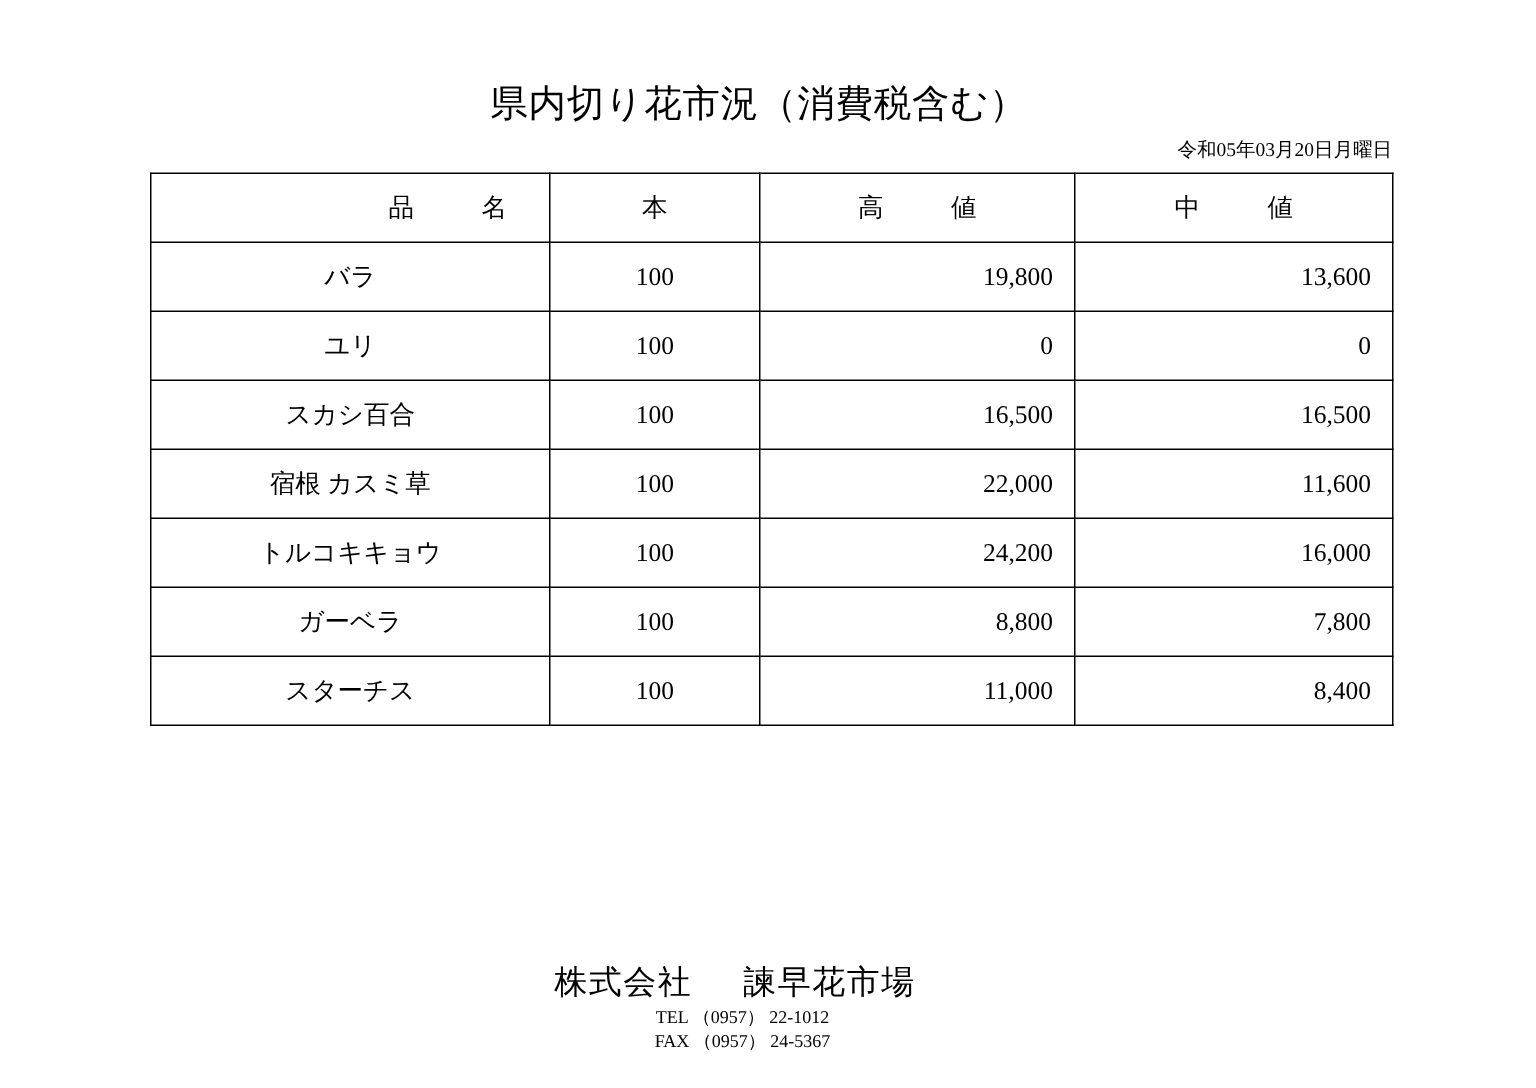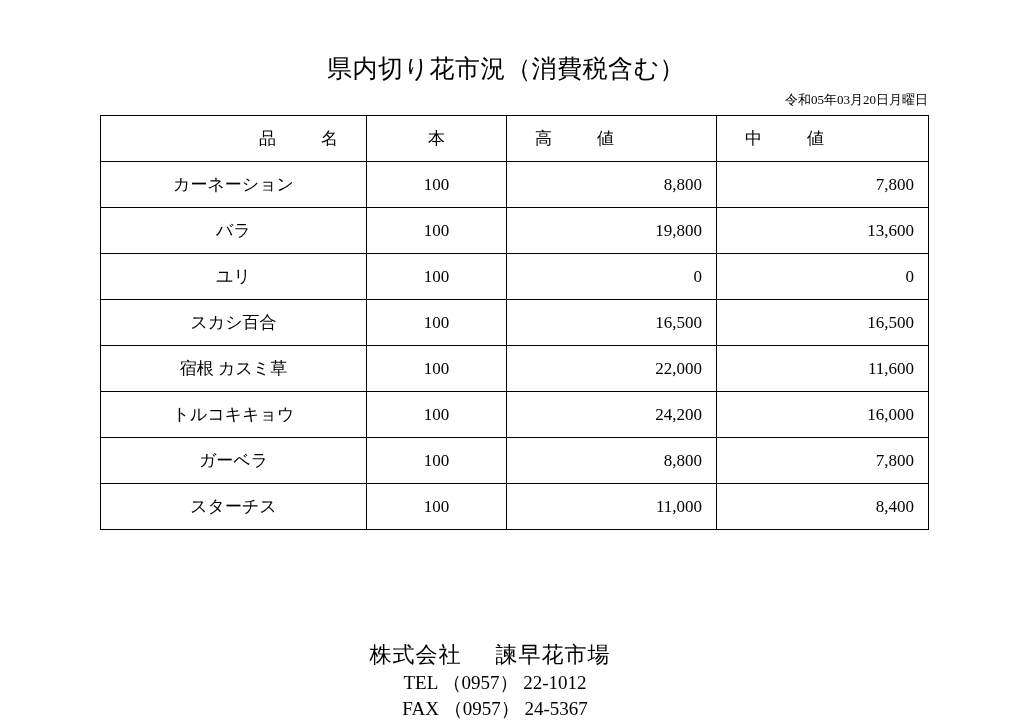--- a/index.html
+++ b/index.html
@@ -63,21 +63,21 @@
     text-align: right;
     letter-spacing: 14px;
     text-indent: 14px;
     font-size: 17px;
   }
   .th-unit {
     text-align: center;
     font-size: 17px;
   }
   .th-high, .th-mid {
-    text-align: left;
+    text-align: center;
     letter-spacing: 14px;
     text-indent: 14px;
     font-size: 17px;
   }
   td.name  { text-align: center; font-size: 17px; }
   td.unit  { text-align: center; font-size: 16px; }
   td.num   { text-align: right;  font-size: 16px; padding-right: 36px; }
 
   .footer {
     position: absolute;
@@ -86,21 +86,21 @@
     width: 860px;
     text-align: center;
   }
   .company {
     font-size: 22px;
     letter-spacing: 1px;
     margin-left: 120px;
   }
   .company .sep { display: inline-block; width: 34px; }
   .contact {
-    font-size: 19px;
+    font-size: 12px;
     font-family: "Liberation Serif", "DejaVu Serif", serif;
     margin-left: 130px;
     line-height: 1.35;
   }
   .contact div { white-space: pre; }
 </style>
 </head>
 <body>
 
 <div class="page">
@@ -118,26 +118,20 @@
     </colgroup>
     <thead>
       <tr>
         <td class="th-name">品　名</td>
         <td class="th-unit">本</td>
         <td class="th-high">高　値</td>
         <td class="th-mid">中　値</td>
       </tr>
     </thead>
     <tbody>
-      <tr>
-        <td class="name">カーネーション</td>
-        <td class="unit">100</td>
-        <td class="num">8,800</td>
-        <td class="num">7,800</td>
-      </tr>
       <tr>
         <td class="name">バラ</td>
         <td class="unit">100</td>
         <td class="num">19,800</td>
         <td class="num">13,600</td>
       </tr>
       <tr>
         <td class="name">ユリ</td>
         <td class="unit">100</td>
         <td class="num">0</td>

